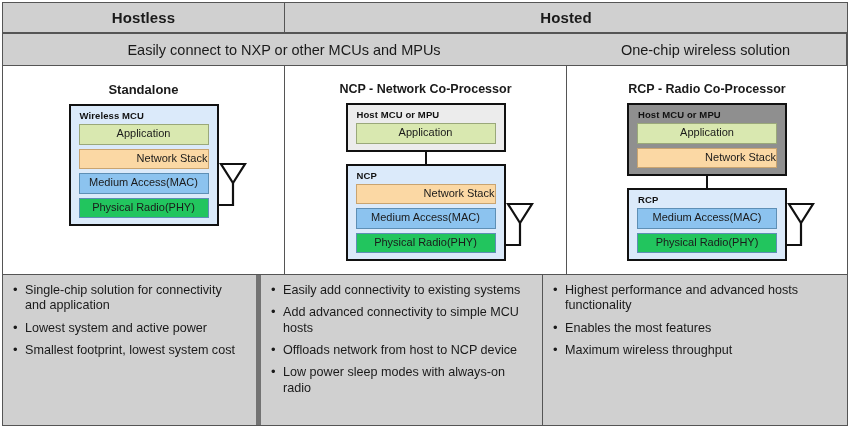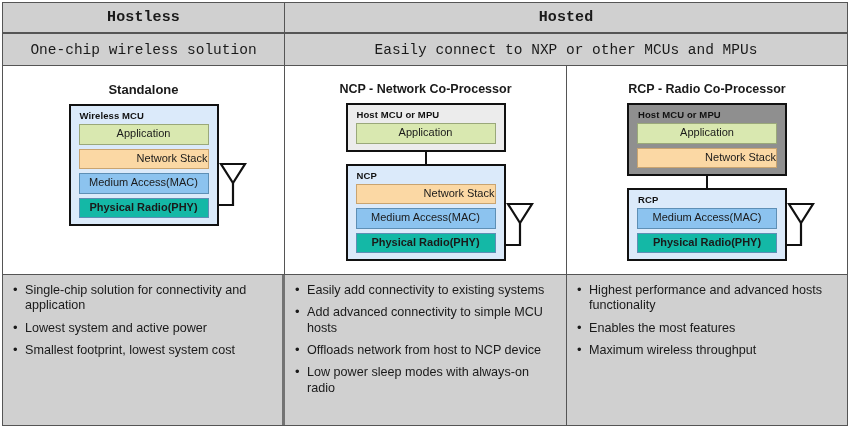--- a/index.html
+++ b/index.html
@@ -30,21 +30,20 @@
   }
   .hdr-row-1 { top: 2px; height: 31px; }
   .hdr-row-2 { top: 33px; height: 33px; }
 
   .hdr-cell {
     display: flex;
     align-items: center;
     justify-content: center;
     text-align: center;
     height: 100%;
-    font-family: Liberation Mono, monospace;
   }
   .hdr-cell.left  { width: 282px; border-right: 1px solid #555; }
   .hdr-cell.right { flex: 1; }
 
   .hdr-title {
     font-size: 15px;
     font-weight: bold;
     letter-spacing: .1px;
   }
   .hdr-sub {
@@ -111,21 +110,21 @@
     font-size: 11px;
     padding: 3px 0 4px 0;
     margin-bottom: 4px;
     line-height: 1.05;
     white-space: nowrap;
   }
   .layer:last-child { margin-bottom: 0; }
   .layer.app  { background: #d9e8b0; border-color: #9aa87a; }
   .layer.net  { background: #fbd8a4; border-color: #c9a470; text-align: right; }
   .layer.mac  { background: #8cc3ef; border-color: #5e8fb5; }
-  .layer.phy  { background: #14b8a6; border-color: #5e8fb5; font-weight: bold; }
+  .layer.phy  { background: #22c55e; border-color: #5e8fb5; }
 
   
   .connector {
     width: 2px;
     height: 12px;
     background: #111;
   }
 
   
   .antenna {
@@ -140,21 +139,21 @@
     top: 274px;
     bottom: 3px;
     display: flex;
     background: #d0d0d0;
     border: 1px solid #555;
   }
   .bullet-col {
     height: 100%;
     padding: 8px 10px 8px 8px;
   }
-  .bullet-col.b1 { width: 282px; border-right: 3px solid #737373; }
+  .bullet-col.b1 { width: 258px; border-right: 5px solid #737373; }
   .bullet-col.b2 { width: 282px; border-right: 1px solid #555; }
   .bullet-col.b3 { flex: 1; }
 
   ul.blist {
     margin: 0; padding: 0;
     list-style: none;
   }
   ul.blist li {
     position: relative;
     font-size: 12.6px;
@@ -177,25 +176,25 @@
   <div class="hdr-row hdr-row-1">
     <div class="hdr-cell left">
       <span class="hdr-title">Hostless</span>
     </div>
     <div class="hdr-cell right">
       <span class="hdr-title">Hosted</span>
     </div>
   </div>
 
   <div class="hdr-row hdr-row-2">
+    <div class="hdr-cell right">
+      <span class="hdr-sub">Easily connect to NXP or other MCUs and MPUs</span>
+    </div>
     <div class="hdr-cell left">
       <span class="hdr-sub">One-chip wireless solution</span>
-    </div>
-    <div class="hdr-cell right">
-      <span class="hdr-sub">Easily connect to NXP or other MCUs and MPUs</span>
     </div>
   </div>
 
   <div class="diagram-band">
 
     <div class="diag-col c1">
       <div class="col-title">Standalone</div>
 
       <div style="position:relative;">
         <div class="outer-box wireless">

